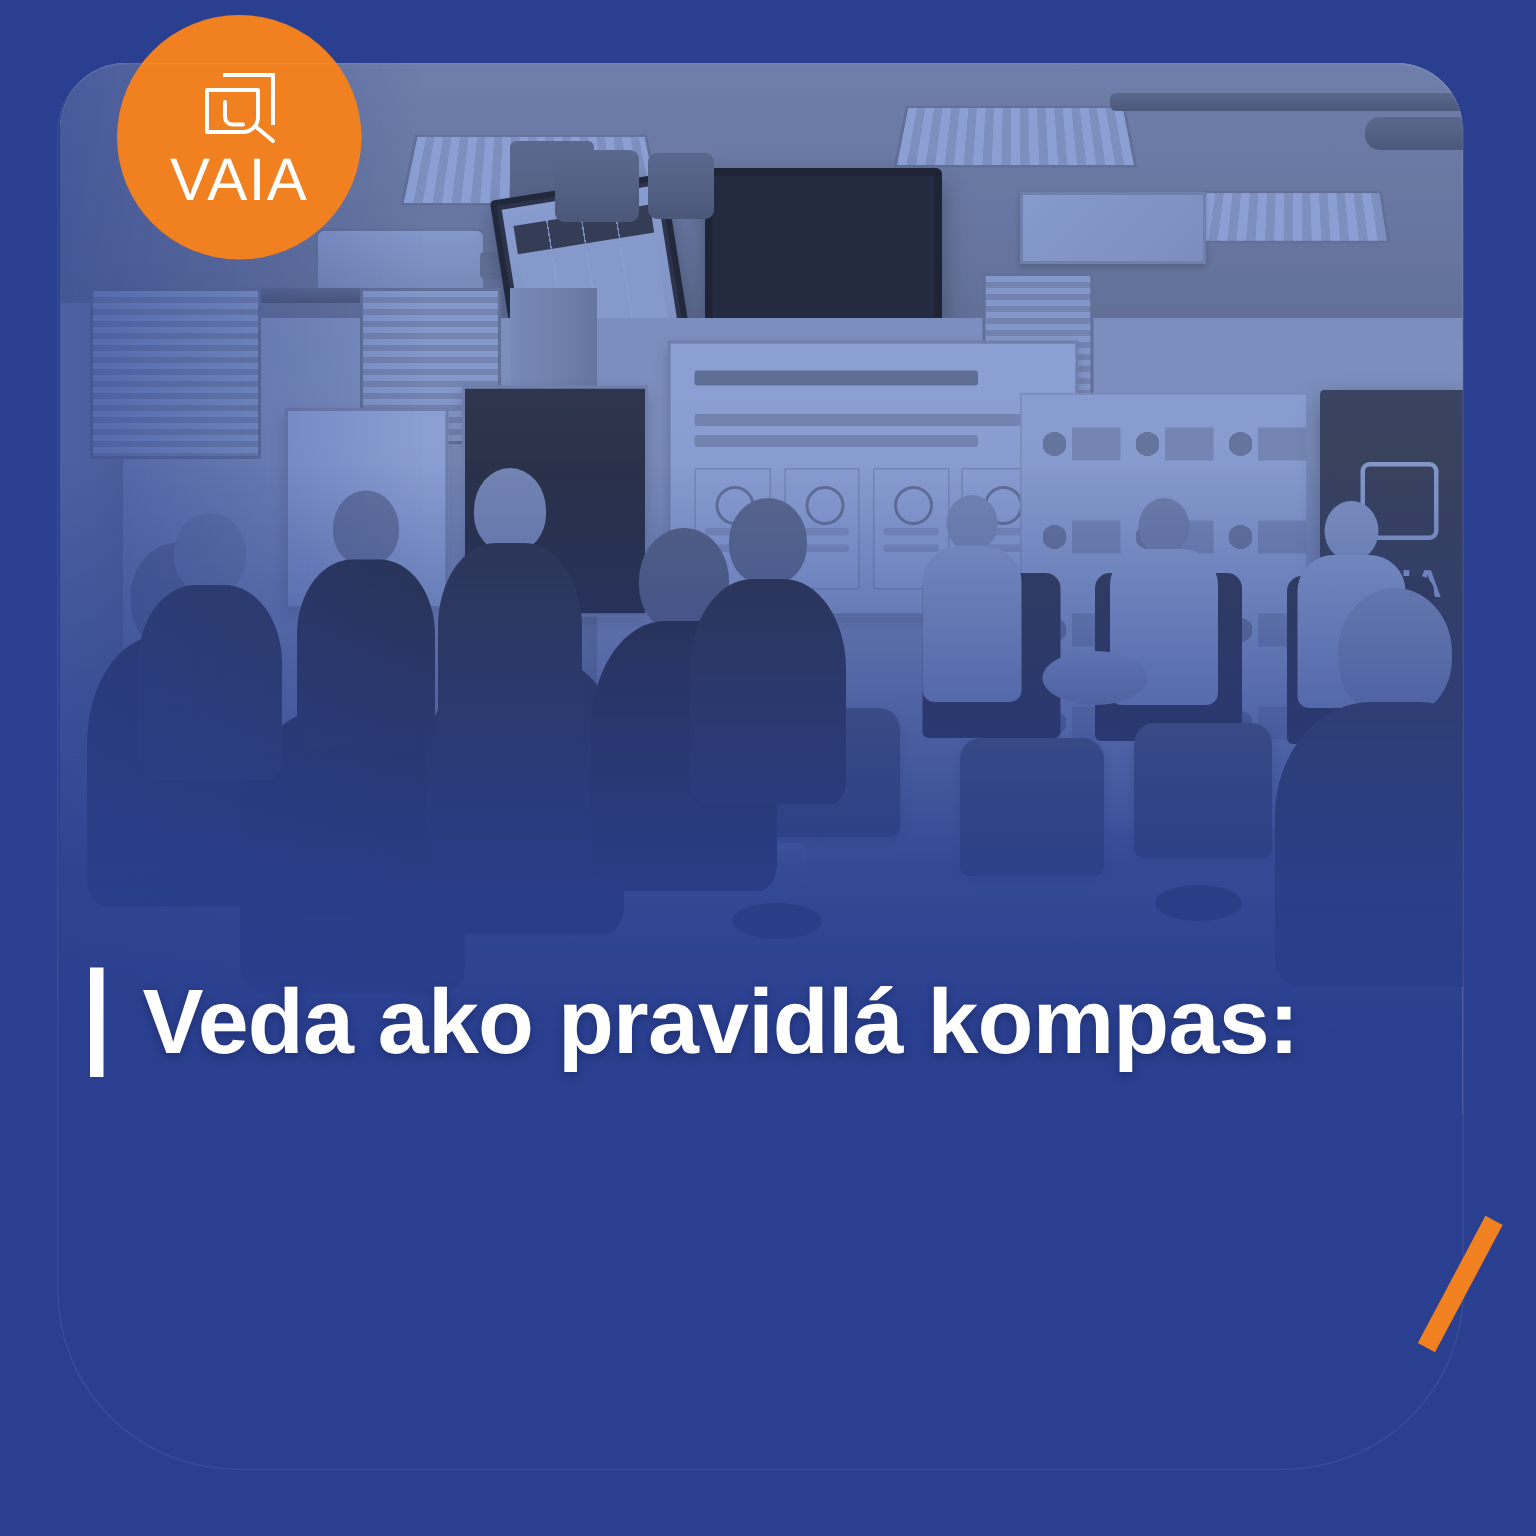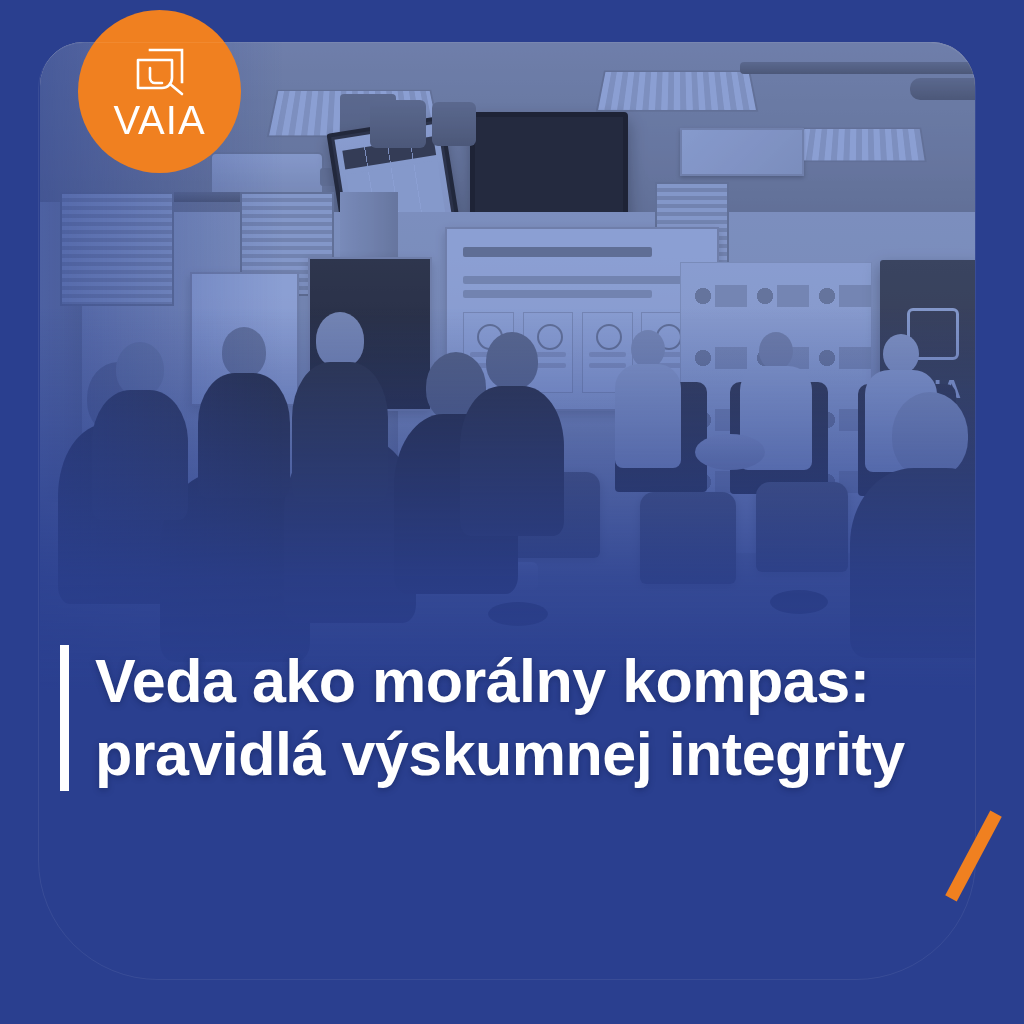--- a/index.html
+++ b/index.html
@@ -441,20 +441,19 @@
       <path d="M6 16 H40 V34 a10 10 0 0 1 -10 10 H6 Z" fill="none" stroke="#ffffff" stroke-width="2.6" stroke-linejoin="round"></path>
       <path d="M18 24 V34 a5 5 0 0 0 5 5 H30" fill="none" stroke="#ffffff" stroke-width="2.6" stroke-linecap="round"></path>
       <path d="M38 40 L50 50" fill="none" stroke="#ffffff" stroke-width="2.6" stroke-linecap="round"></path>
     </svg>
     <span class="badge-word">VAIA</span>
   </div>
 
   <div class="title-wrap">
     <div class="title-bar"></div>
     <div class="title-text">
-      <span class="ln">Veda ako morálny kompas:</span>
-      <span class="ln">pravidlá výskumnej integrity</span>
+      <span class="ln">Veda ako pravidlá kompas:</span>
     </div>
   </div>
 
   <div class="slash"></div>
 
 </div>
 
 </body></html>

